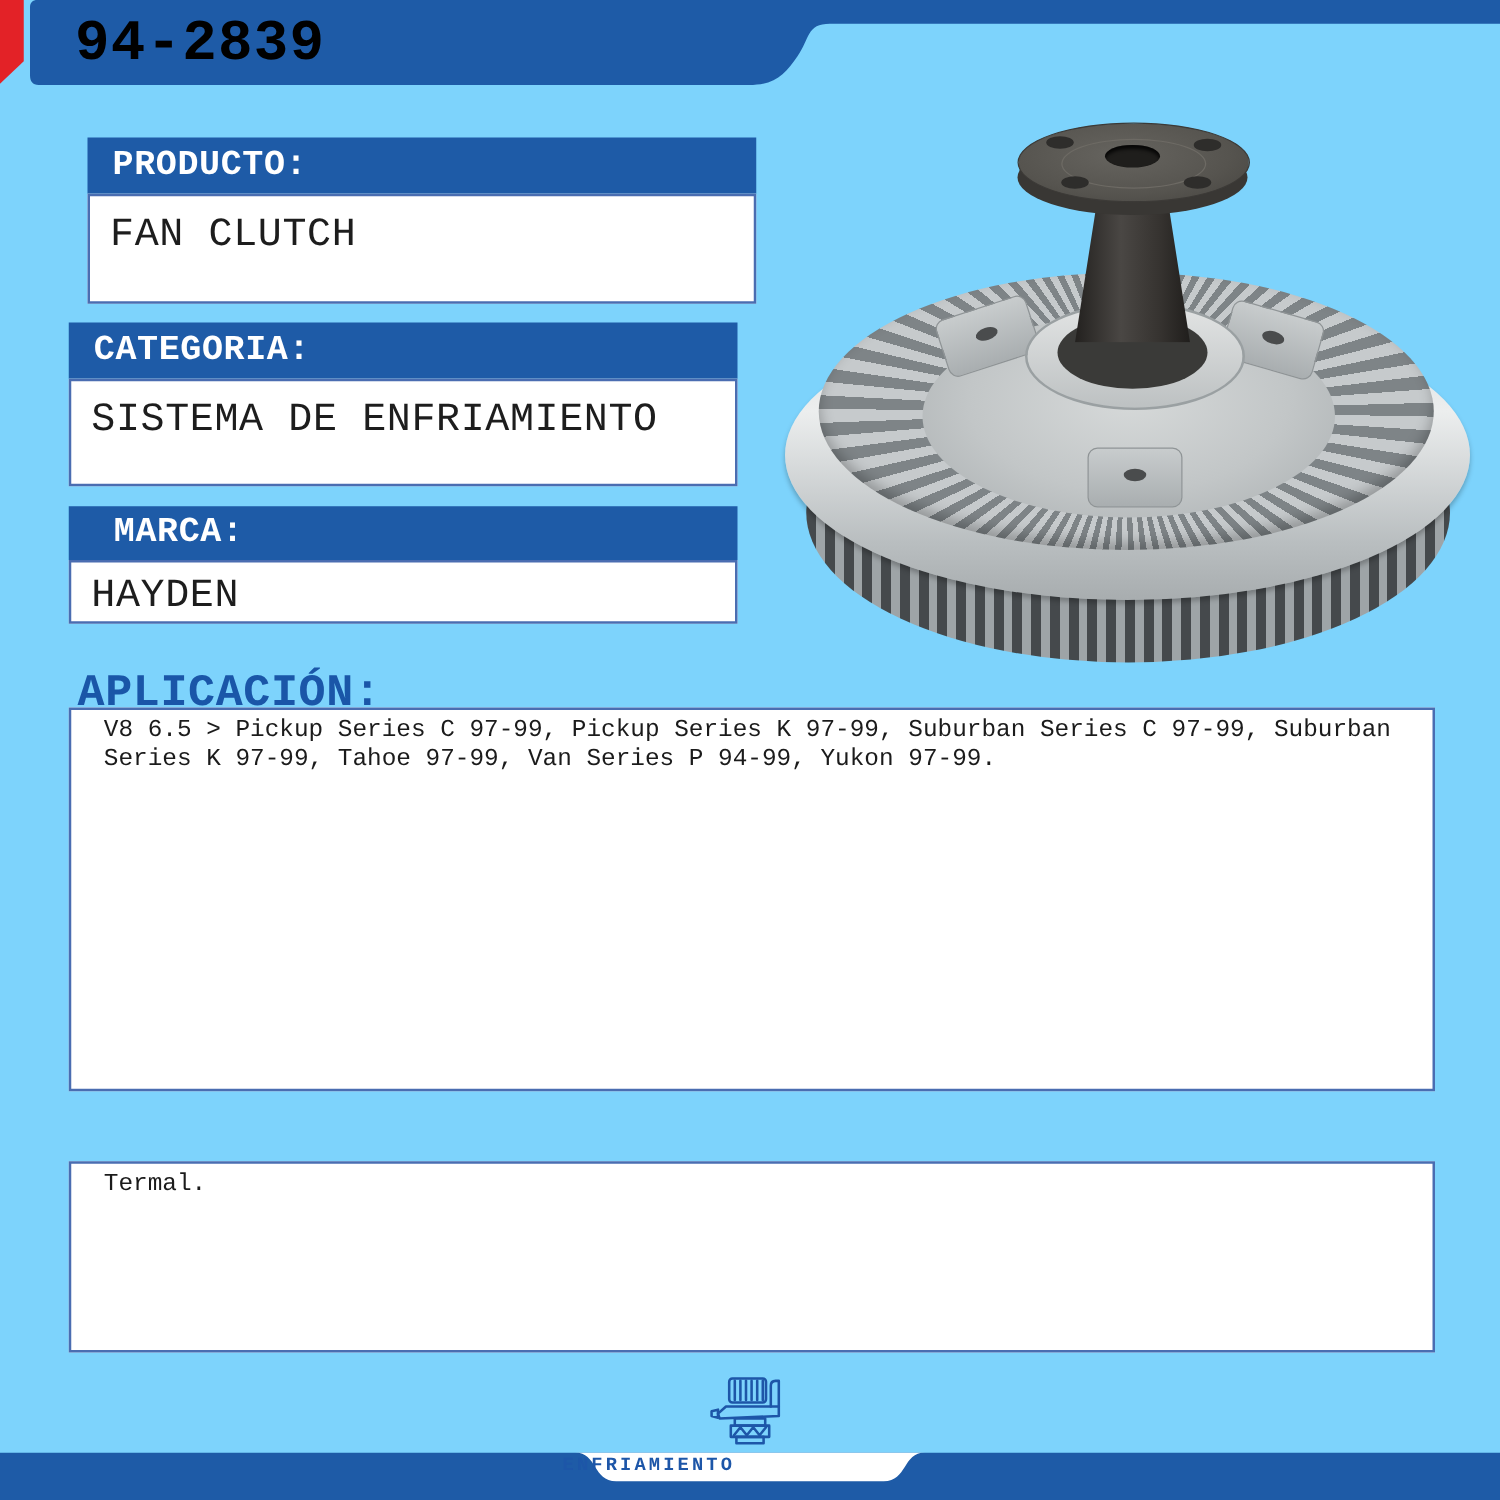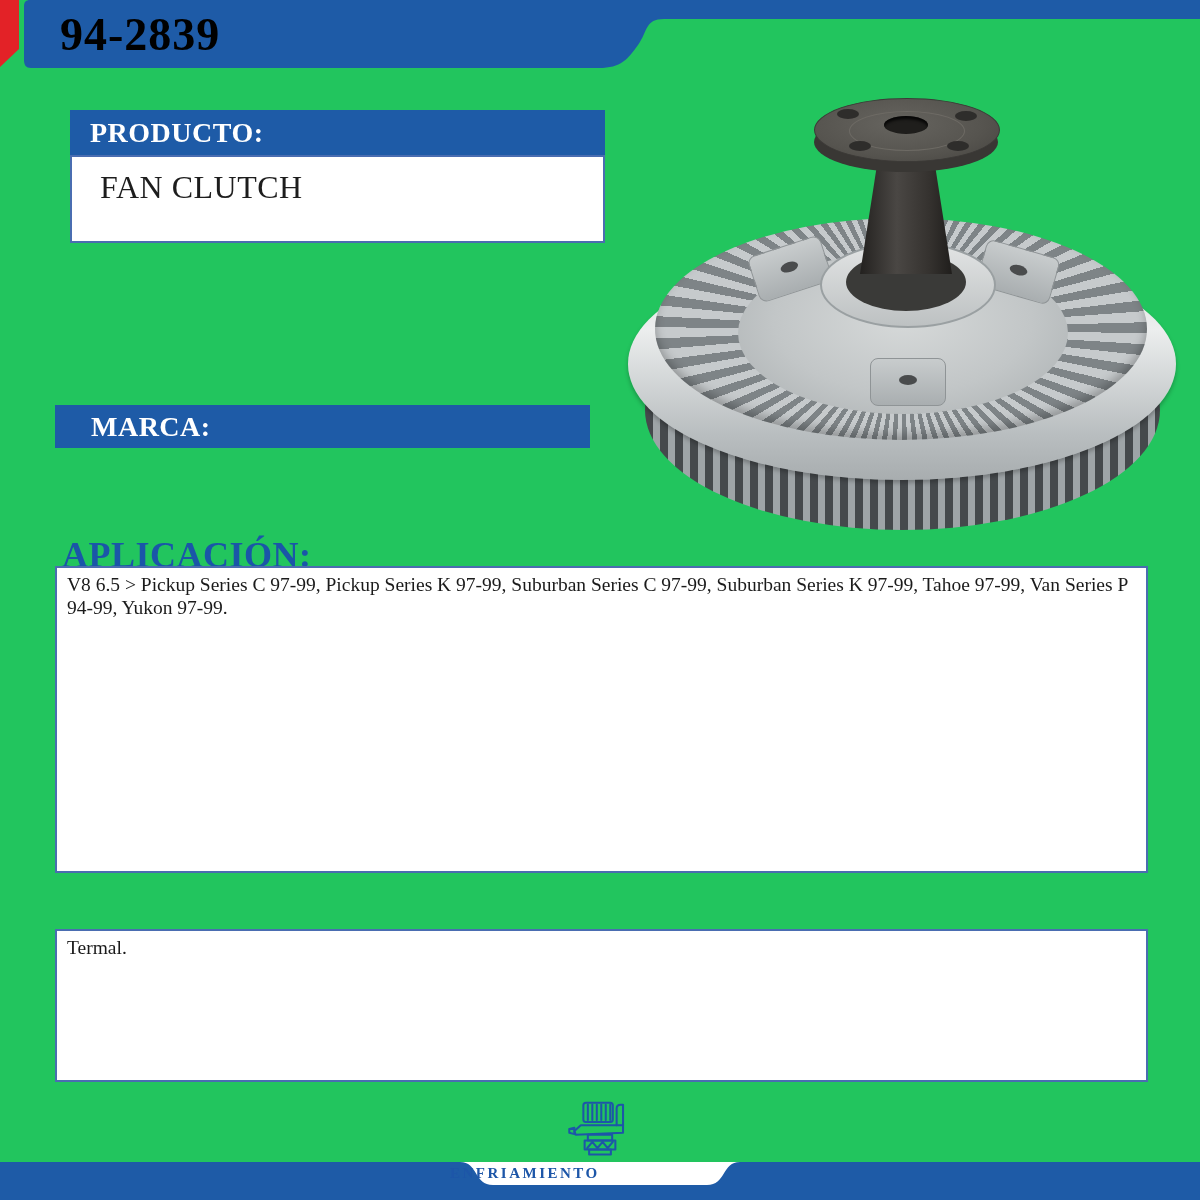--- a/index.html
+++ b/index.html
@@ -1,38 +1,38 @@
 <!DOCTYPE html>
 <html><head>
 <meta charset="utf-8">
 <style>
   html,body{margin:0;padding:0;background:#fff;}
-  .page{position:relative;width:1200px;height:1200px;background:#22c55e;overflow:hidden;
-        font-family:Liberation Serif, serif;}
+  .page{position:relative;width:1200px;height:1200px;background:#7dd3fc;overflow:hidden;
+        font-family:Liberation Mono, monospace;}
 
   
   .hdr-svg{position:absolute;left:0;top:0;}
   .part-number{position:absolute;left:60px;top:6px;width:700px;height:58px;
 Name:        color:#fff;font-size:46px;font-weight:bold;letter-spacing:1px;line-height:58px;}
 
   
   .ibox{position:absolute;left:55px;width:535px;}
   .ibox .hd{background:#1e5ba7;color:#fff;font-weight:bold;font-size:28px;
             padding-left:20px;display:flex;align-items:center;letter-spacing:.5px;}
   .ibox .val{background:#fff;border:2px solid #4a6db1;color:#1d1d1d;font-size:32px;
-             padding:12px 0 0 28px;box-sizing:border-box;letter-spacing:.5px;}
+             padding:12px 0 0 16px;box-sizing:border-box;letter-spacing:.5px;}
   .b1{top:110px;margin-left:15px;} .b1 .hd{height:45px;} .b1 .val{height:88px;}
   .b2{top:258px;} .b2 .hd{height:45px;} .b2 .val{height:86px;}
   .b3{top:405px;} .b3 .hd{height:43px;padding-left:36px;} .b3 .val{height:51px;padding-top:8px;}
 
   
   .sec-title{position:absolute;left:62px;color:#1a56a8;font-size:36px;font-weight:bold;letter-spacing:.5px;}
   .sec-box{position:absolute;left:55px;width:1093px;border:2px solid #4a6db1;background:#fff;
            box-sizing:border-box;color:#1b1b1b;font-size:19.5px;line-height:23px;
-           padding:5px 10px;}
+           padding:5px 26px;}
   .t-apl{top:534px;} .box-apl{top:566px;height:307px;}
   .t-esp{top:890px;} .box-esp{top:929px;height:153px;}
 
   
   .stage{position:absolute;left:620px;top:90px;width:560px;height:445px;}
   .stage *{position:absolute;}
   .drum{left:25px;top:200px;width:515px;height:240px;border-radius:50%;
         background:repeating-linear-gradient(90deg,#45494c 0 8px,#9ea4a7 8px 15px);}
   .band{left:8px;top:158px;width:548px;height:232px;border-radius:50%;
         background:linear-gradient(180deg,#d9dcdc 0%,#eceeee 35%,#b9bec0 80%,#a8adaf 100%);
@@ -82,22 +82,27 @@
     <path d="M0,0 L19,0 L19,49 L0,67 Z" fill="#e32227"></path>
     <path d="M30,0 L1200,0 L1200,19 L664,19 C645,19 648,31 638,45 C628,59 621,68 599,68 L31,68
              C26,68 24,65 24,60 L24,6 C24,2 26,0 30,0 Z" fill="#1e5ba7"></path>
   </svg>
   <div class="part-number">94-2839</div>
 
   <div class="ibox b1">
     <div class="hd">PRODUCTO:</div>
     <div class="val">FAN CLUTCH</div>
   </div>
+  <div class="ibox b2">
+    <div class="hd">CATEGORIA:</div>
+    <div class="val">SISTEMA DE ENFRIAMIENTO</div>
+  </div>
   <div class="ibox b3">
     <div class="hd">MARCA:</div>
+    <div class="val">HAYDEN</div>
   </div>
 
   <div class="stage">
     <div class="drum"></div>
     <div class="band"></div>
     <div class="finring"></div>
     <div class="casting"></div>
     <div class="spur spur1">
         <div class="bolt"></div>
       </div>

